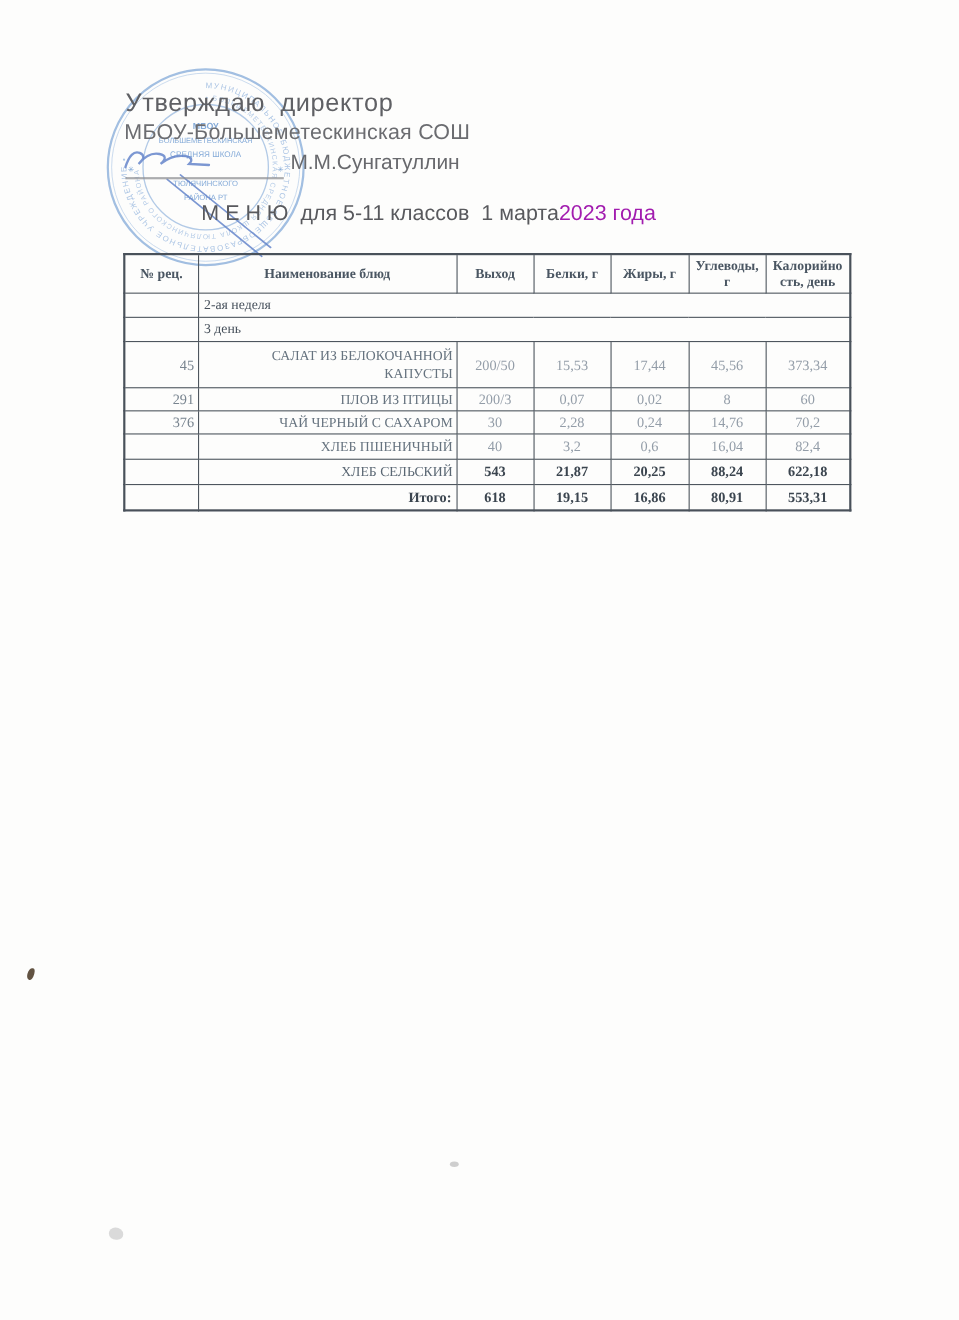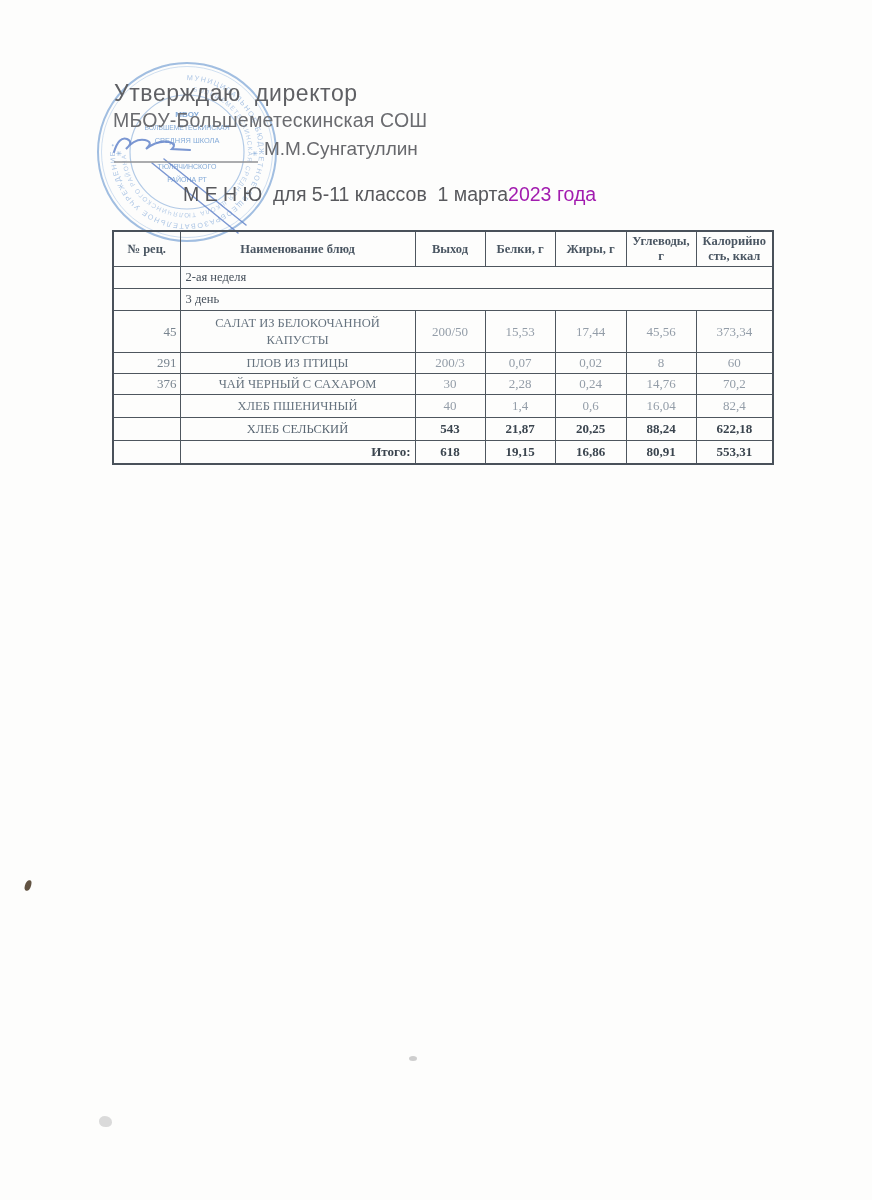--- a/index.html
+++ b/index.html
@@ -46,21 +46,21 @@
   }
   table.menu th {
     font-size:12.5px; line-height:1.2; font-weight:bold; color:#4a5662;
     text-align:center; vertical-align:middle; height:32px;
   }
   tr.section-row td {
     height:19px; font-size:12.5px; font-weight:normal; color:#454f5a;
     text-align:left; padding-left:5px;
   }
   td.c-num  { text-align:right; font-size:13px; color:#78848f; padding-right:2px; }
-  td.c-name { text-align:center;  font-size:12.5px; color:#66737f; padding-left:5px; line-height:1.35; }
+  td.c-name { text-align:right;  font-size:12.5px; color:#66737f; padding-left:5px; line-height:1.35; }
   td.c-val  { text-align:center; font-size:13px; color:#939da8; }
   tr.r-salat td { height:39px; }
   tr.r-std td   { height:18px; }
   tr.r-tall td  { height:20px; }
   tr.bold-row td.c-val  { color:#3b454f; font-weight:bold;margin-left:22px; }
   tr.bold-row td.c-name { color:#5a6773; }
   tr.total-row td { height:20px; font-weight:bold; color:#3b454f; font-size:13px; }
   tr.total-row td.t-label { text-align:right; padding-right:4px; font-size:13px; }
   tr.total-row td.c-val { color:#3b454f; }
 
@@ -128,21 +128,21 @@
         <col style="width:77px">
     </colgroup>
     <thead>
       <tr>
         <th>№ рец.</th>
         <th>Наименование блюд</th>
         <th>Выход</th>
         <th>Белки, г</th>
         <th>Жиры, г</th>
         <th><span>Углеводы,</span><br><span>г</span></th>
-        <th><span>Калорийно</span><br><span>сть, ккал</span></th>
+        <th><span>Калорийно</span><br><span>сть, день</span></th>
       </tr>
     </thead>
     <tbody>
       <tr class="section-row">
         <td></td>
         <td colspan="6">2-ая неделя</td>
       </tr>
       <tr class="section-row">
         <td></td>
         <td colspan="6">3 день</td>
@@ -172,21 +172,21 @@
         <td class="c-val">30</td>
         <td class="c-val">2,28</td>
         <td class="c-val">0,24</td>
         <td class="c-val">14,76</td>
         <td class="c-val">70,2</td>
       </tr>
       <tr class="r-tall">
         <td class="c-num"></td>
         <td class="c-name">ХЛЕБ ПШЕНИЧНЫЙ</td>
         <td class="c-val">40</td>
-        <td class="c-val">1,4</td>
+        <td class="c-val">3,2</td>
         <td class="c-val">0,6</td>
         <td class="c-val">16,04</td>
         <td class="c-val">82,4</td>
       </tr>
       <tr class="r-tall bold-row">
         <td class="c-num"></td>
         <td class="c-name">ХЛЕБ СЕЛЬСКИЙ</td>
         <td class="c-val">543</td>
         <td class="c-val">21,87</td>
         <td class="c-val">20,25</td>

